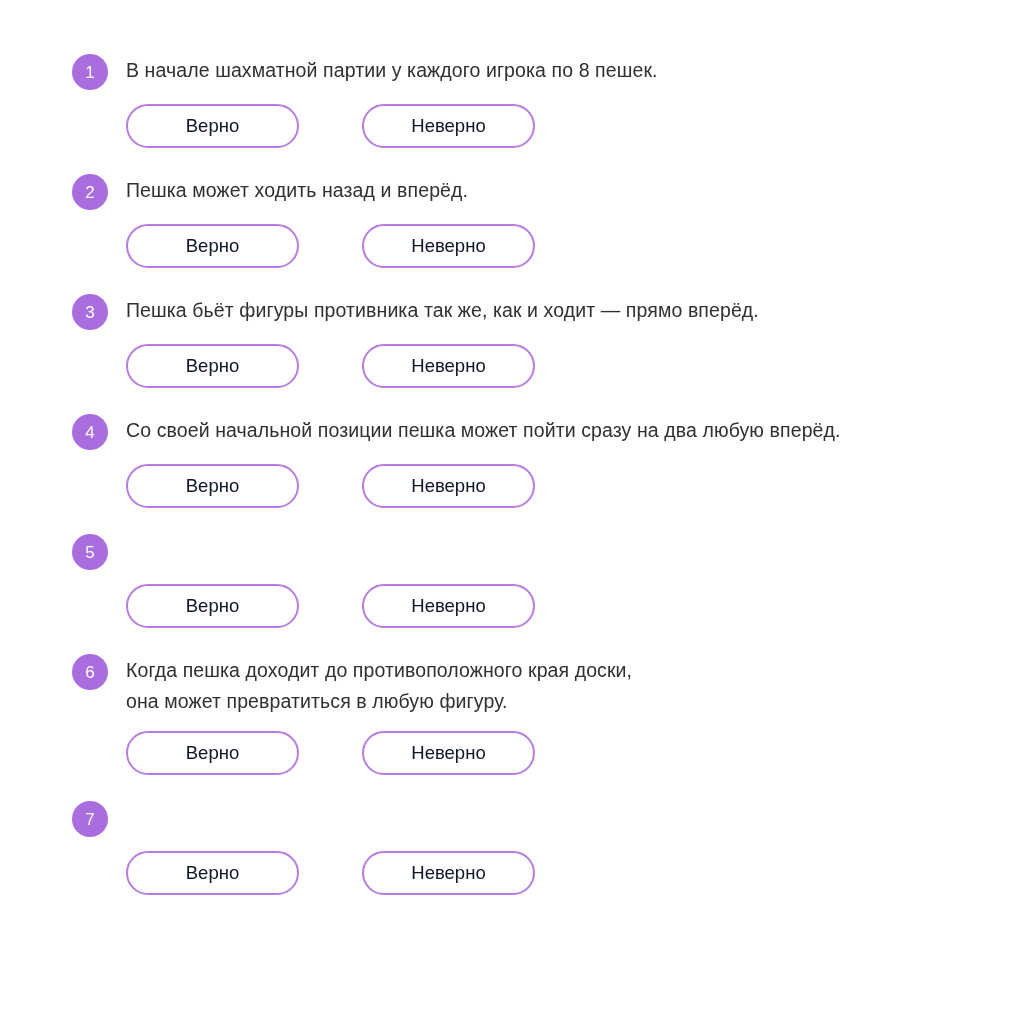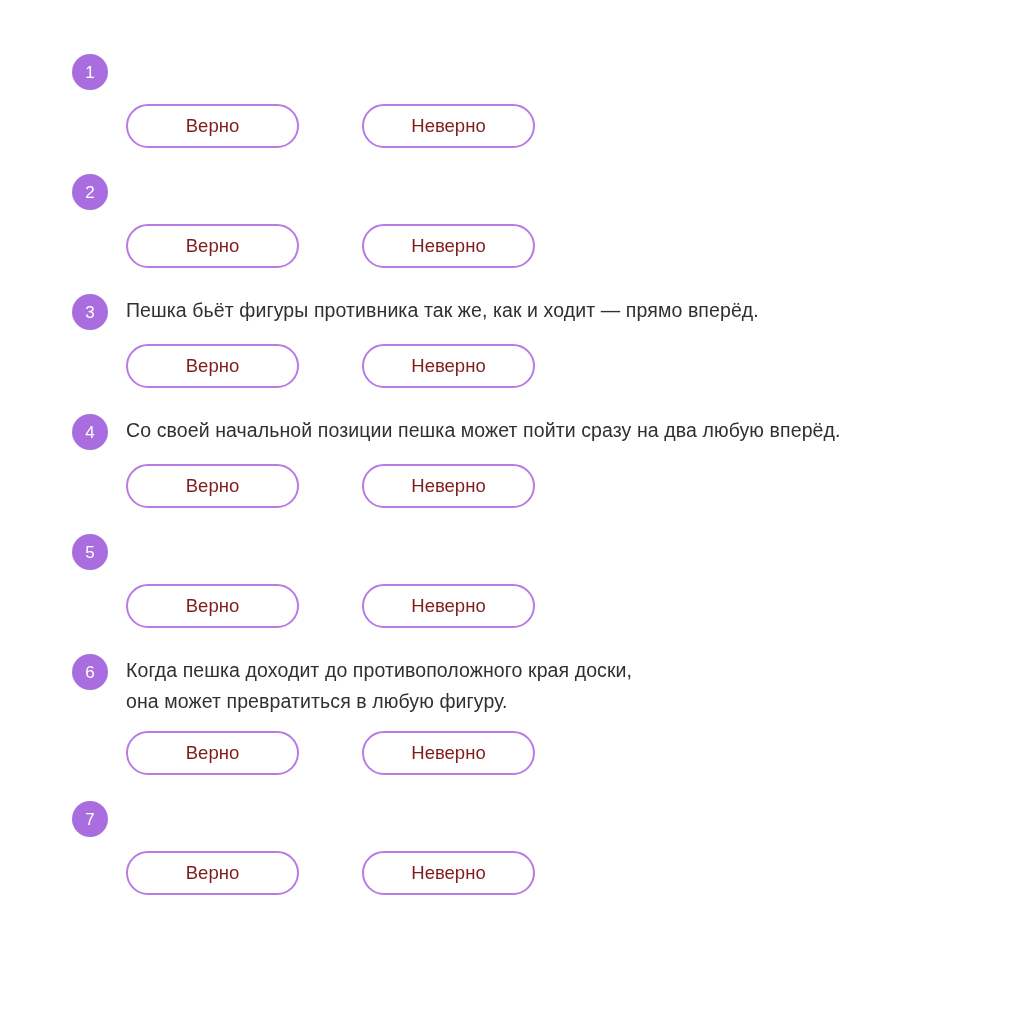--- a/index.html
+++ b/index.html
@@ -66,21 +66,21 @@
     display: flex;
     gap: 63px;
     margin-top: 14px;
     margin-left: 54px;
   }
 
   .answer-btn {
     border: 2px solid #b87ae4;
     background: #ffffff;
     border-radius: 999px;
-    color: #7f1d1d;
+    color: #0f172a;
     font-family: "Liberation Sans", sans-serif;
     font-size: 18.5px;
     line-height: 1;
     height: 44px;
     min-width: 173px;
     padding: 0 20px;
     cursor: pointer;
     display: inline-flex;
     align-items: center;
     justify-content: center;
@@ -100,30 +100,32 @@
   .question-block.q7 { margin-bottom: 0; }
 </style>
 </head>
 <body>
 
 <div id="quiz">
 
   <div class="question-block q1">
     <div class="q-head">
       <div class="q-badge">1</div>
+      <div class="q-text">В начале шахматной партии у каждого игрока по 8 пешек.</div>
     </div>
     <div class="answers">
       <button class="answer-btn">Верно</button>
       <button class="answer-btn wide">Неверно</button>
     </div>
   </div>
 
   <div class="question-block q2">
     <div class="q-head">
       <div class="q-badge">2</div>
+      <div class="q-text">Пешка может ходить назад и вперёд.</div>
     </div>
     <div class="answers">
       <button class="answer-btn">Верно</button>
       <button class="answer-btn wide">Неверно</button>
     </div>
   </div>
 
   <div class="question-block q3">
     <div class="q-head">
       <div class="q-badge">3</div>

